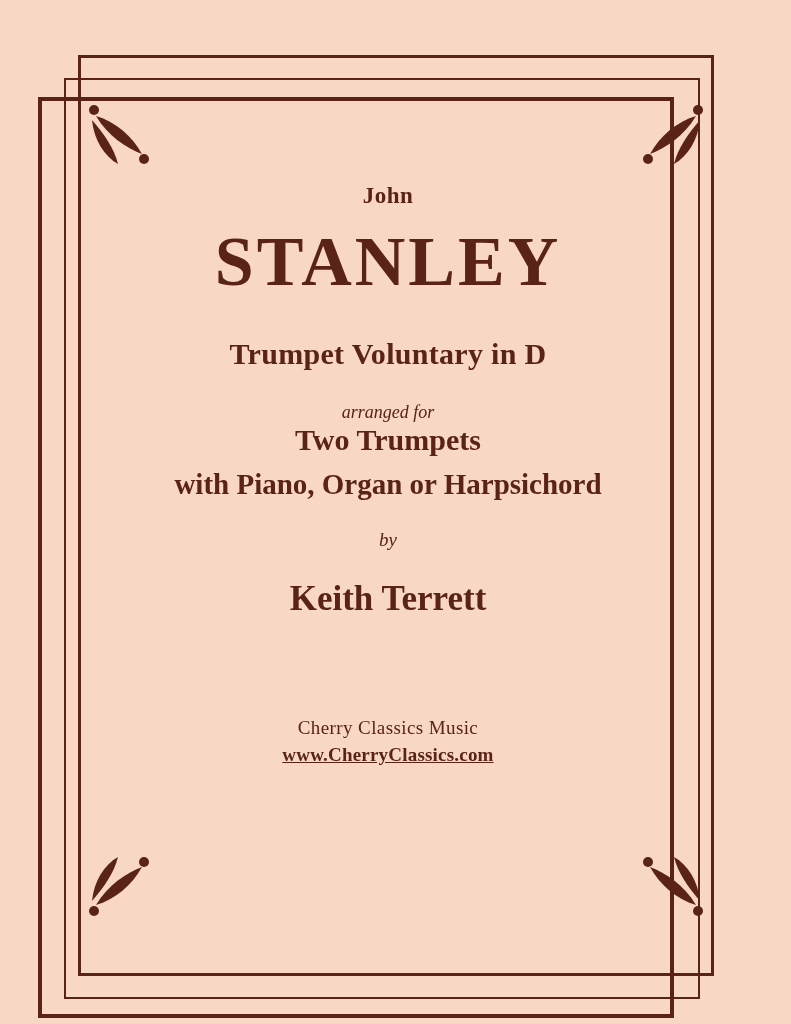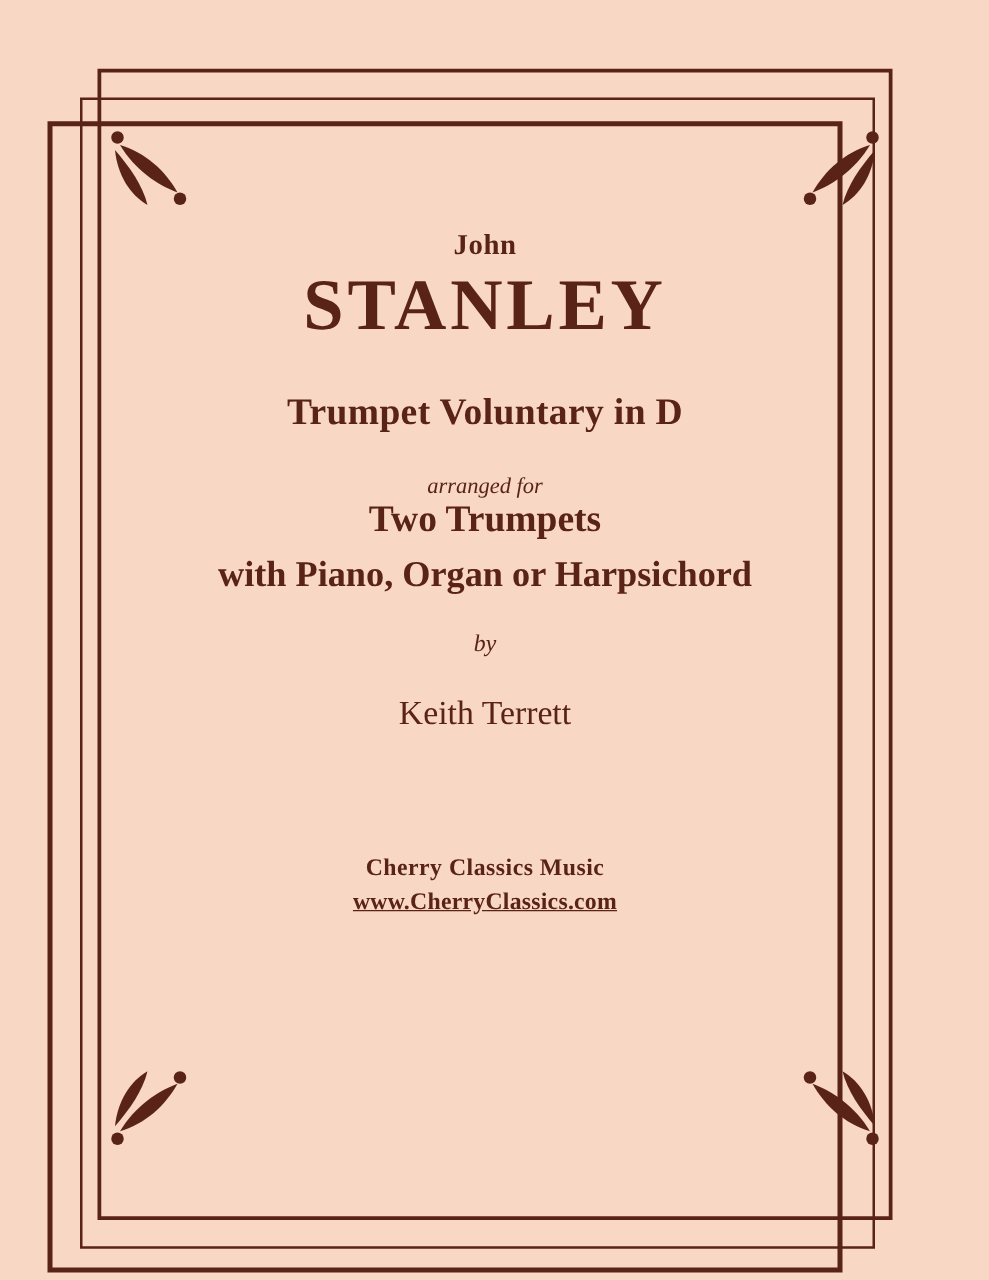--- a/index.html
+++ b/index.html
@@ -70,22 +70,22 @@
     box-sizing: border-box;
     text-align: center;
   }
   .composer-first {
     margin-top: 86px;
     font-size: 23px;
     font-weight: bold;
     letter-spacing: 0.5px;
   }
   .composer-last {
-    margin-top: 6px;
-    font-size: 58px;
+    margin-top: 18px;
+    font-size: 70px;
     font-weight: bold;
     letter-spacing: 3px;
     line-height: 1.0;
   }
   .work-title {
     margin-top: 40px;
     font-size: 30px;
     font-weight: bold;
     letter-spacing: 0.3px;
   }
@@ -109,27 +109,27 @@
     font-weight: bold;
   }
   .by {
     margin-top: 28px;
     font-size: 19px;
     font-style: italic;
     font-weight: normal;
   }
   .arranger {
     margin-top: 28px;
-    font-size: 27px;
-    font-weight: normal;
+    font-size: 35px;
+    font-weight: bold;
   }
   .publisher {
     margin-top: 98px;
     font-size: 19px;
-    font-weight: bold;
+    font-weight: normal;
     letter-spacing: 0.4px;
   }
   .website {
     margin-top: 5px;
     font-size: 19px;
     font-weight: bold;
     letter-spacing: 0.2px;
     text-decoration: underline;
   }
 </style>

